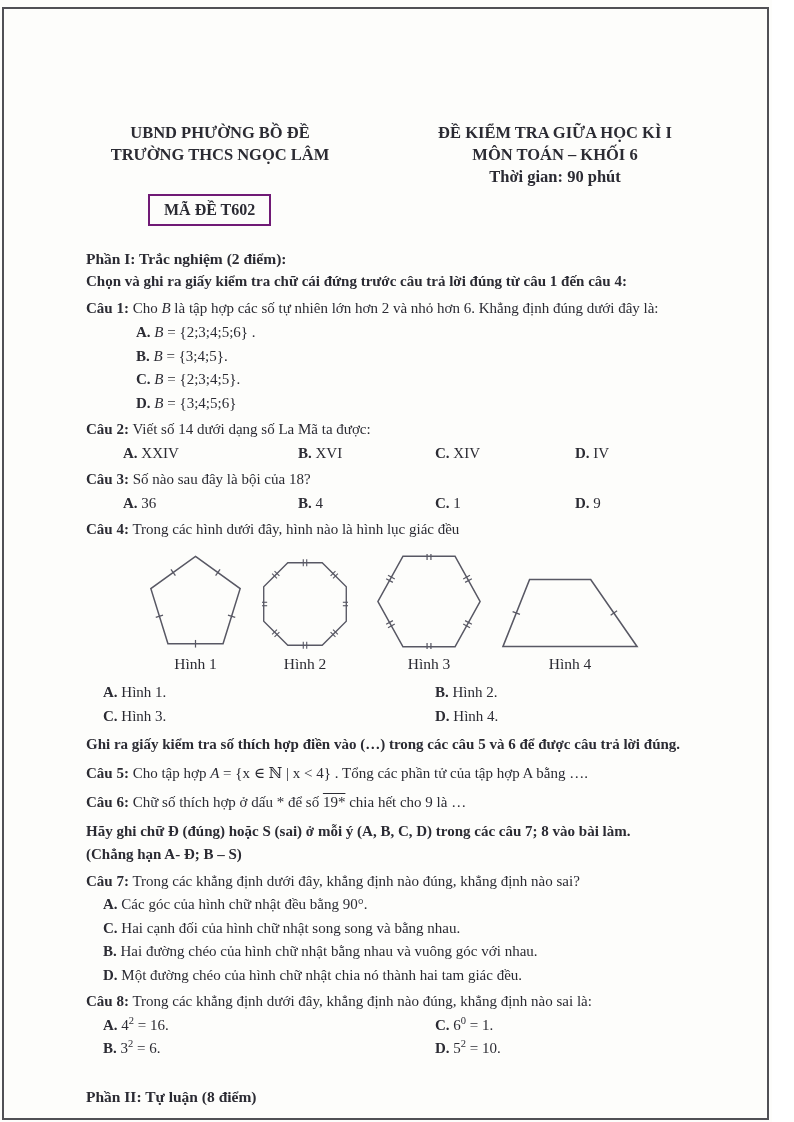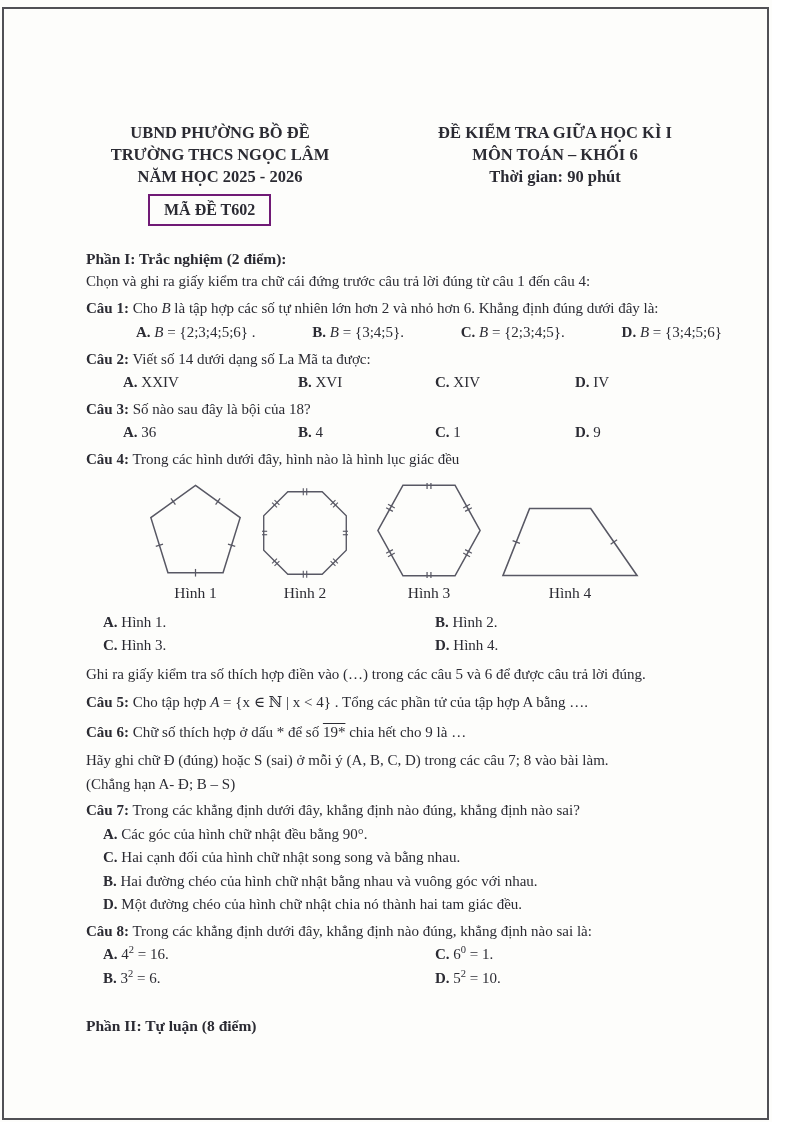--- a/index.html
+++ b/index.html
@@ -11,27 +11,27 @@
 
   
   .hdr{display:flex;}
   .hdr-block{text-align:center;font-weight:bold;font-size:16.5px;line-height:22px;}
   .hdr-left{width:280px;margin-left:-6px;}
   .hdr-right{width:310px;margin-left:40px;}
   .code-box{display:inline-block;margin-left:62px;margin-top:6px;padding:2px 14px;
         border:2px solid #701a75;font-weight:bold;font-size:16px;}
 
   .p1-title{font-weight:bold;font-size:15.5px;margin-top:21px;}
-  .bold-line{font-weight:normal;}
+  .bold-line{font-weight:bold;}
   .q{margin-top:3px;}
   .qlabel{font-weight:bold;}
   i.mvar{font-style:italic;}
 
   
-  .q1opts{display:flex;justify-content:space-between;padding-left:50px;padding-right:4px;margin-top:1px;}
+  .q1opts{display:flex;justify-content:space-between;padding-left:50px;padding-right:4px;margin-top:1px;flex-direction:column;}
   .optgrid{display:grid;grid-template-columns:175px 137px 140px auto;padding-left:37px;}
   .opt2col{display:grid;grid-template-columns:332px auto;padding-left:17px;}
   .optlines{padding-left:17px;}
   .olet{font-weight:bold;}
 
   
   .figrow{display:flex;align-items:flex-end;padding-left:62px;margin-top:11px;}
   .fig{text-align:center;}
   .fig svg{display:block;margin:0 auto;}
   .fig-label{font-size:15.5px;margin-top:3px;
@@ -50,21 +50,20 @@
 
 <div class="page">
   <div class="scan-frame"></div>
 
   <div class="content">
 
     <div class="hdr">
       <div class="hdr-block hdr-left">
         <div>UBND PHƯỜNG BỒ ĐỀ</div>
         <div>TRƯỜNG THCS NGỌC LÂM</div>
-        <div>NĂM HỌC 2025 - 2026</div>
       </div>
       <div class="hdr-block hdr-right">
         <div>ĐỀ KIỂM TRA GIỮA HỌC KÌ I</div>
         <div>MÔN TOÁN – KHỐI 6</div>
         <div>Thời gian: 90 phút</div>
       </div>
     </div>
     <div>
       <span class="code-box">MÃ ĐỀ T602</span>
     </div>

